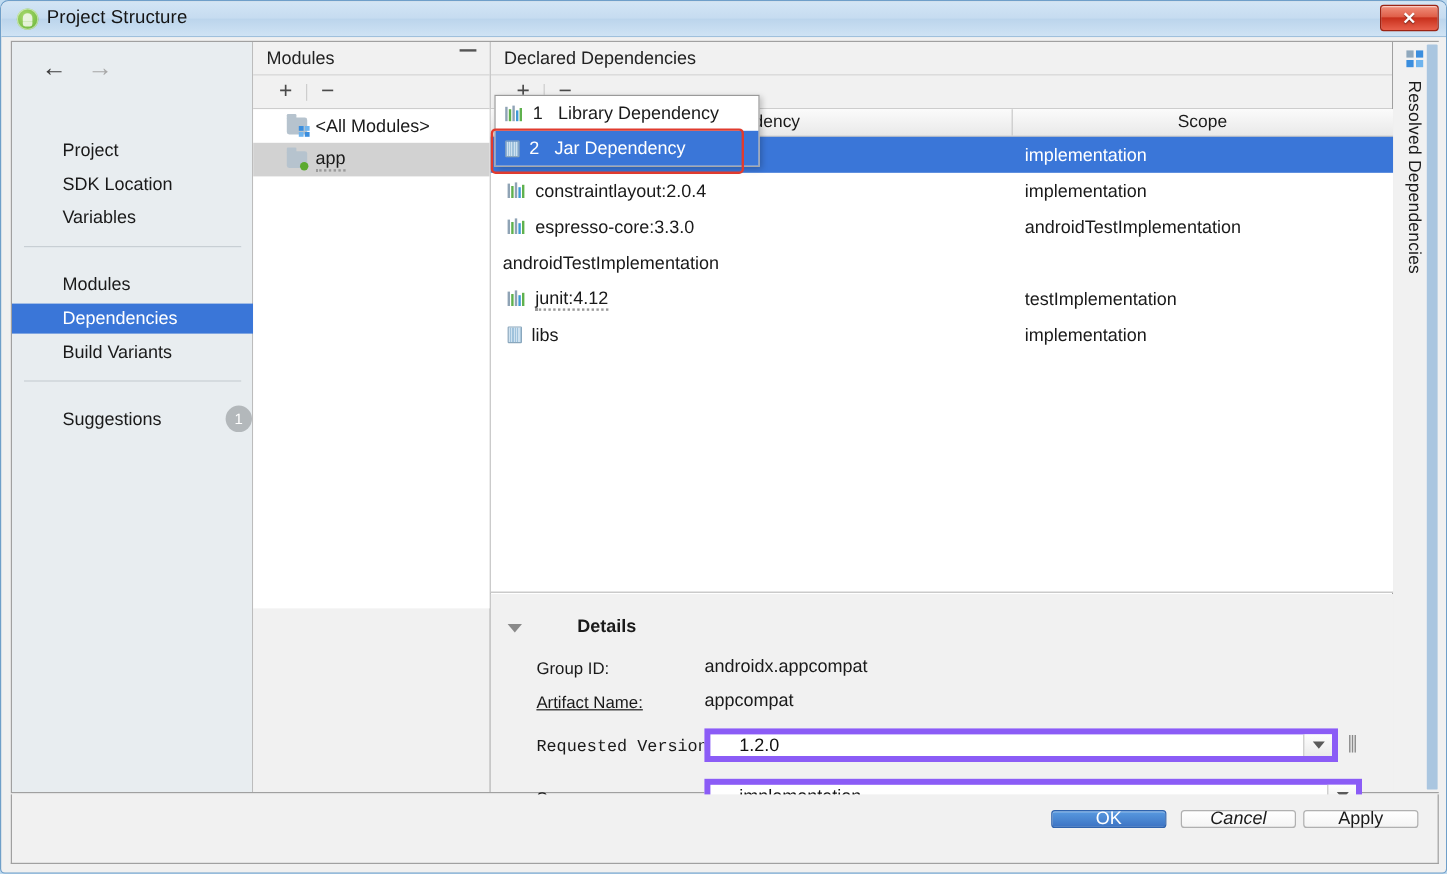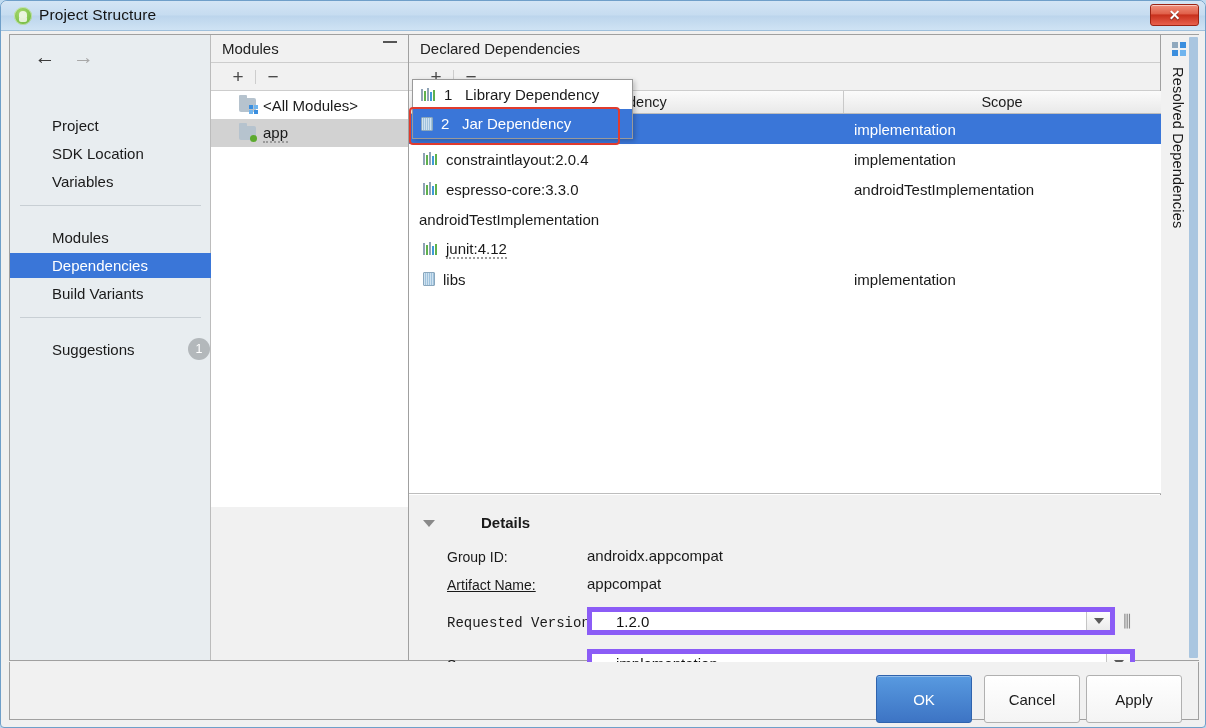--- a/index.html
+++ b/index.html
@@ -370,21 +370,21 @@
   }
 
   
   #button-bar {
     position: absolute; left: 8px; top: 661px;
     width: 1190px; height: 58px;
     background: #f1f1f1;
     border: 1px solid #a0a0a0; border-top: none;
   }
   .dlg-btn {
-    position: absolute; top: 13px; height: 48px;
+    position: absolute; top: 13px; height: 15px;
     border-radius: 3px;
     font-size: 15px;
     display: flex; align-items: center; justify-content: center;
     cursor: pointer;
   }
   .dlg-btn.primary {
     background: linear-gradient(180deg,#589ae0,#3d74c4);
     border: 1px solid #2f63ad; color: #fff;
     box-shadow: inset 0 1px 0 rgba(255,255,255,.35);
   }
@@ -514,20 +514,21 @@
 
         <div class="dep-row">
           <div class="scopecell">androidTestImplementation</div>
         </div>
 
         <div class="dep-row">
           <div class="namecell">
             <span class="lib-icon"></span>
             <span class="squiggle">junit:4.12</span>
           </div>
+          <div class="scopecell">testImplementation</div>
         </div>
 
         <div class="dep-row">
           <div class="namecell">
             <span class="jar-icon"></span>
             <span>libs</span>
           </div>
           <div class="scopecell">implementation</div>
         </div>
       </div>
@@ -582,16 +583,16 @@
 
     <div id="right-tab">
       <div id="right-tab-icon"></div>
       <div id="right-tab-label">Resolved Dependencies</div>
       <div id="right-tab-scroll"></div>
     </div>
   </div>
 
   <div id="button-bar">
     <div class="dlg-btn primary" style="left:866px; width:96px;">OK</div>
-    <div class="dlg-btn normal" style="left:974px; width:96px;">Cancel</div>
+    <div class="dlg-btn normal" style="left:974px; width:96px;font-style:italic;">Cancel</div>
     <div class="dlg-btn normal" style="left:1076px; width:96px;">Apply</div>
   </div>
 </div>
 
 </body></html>

